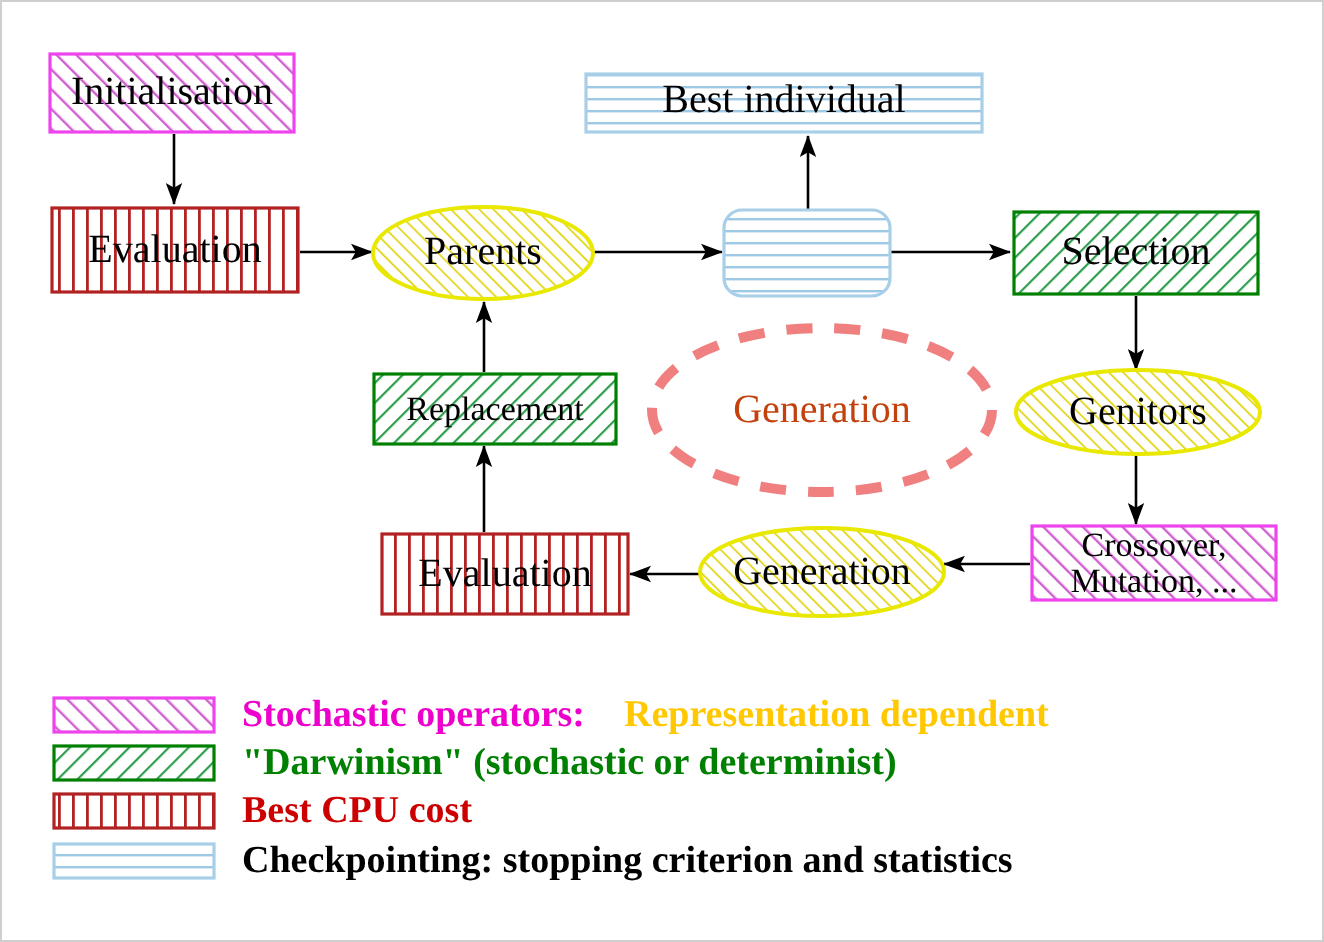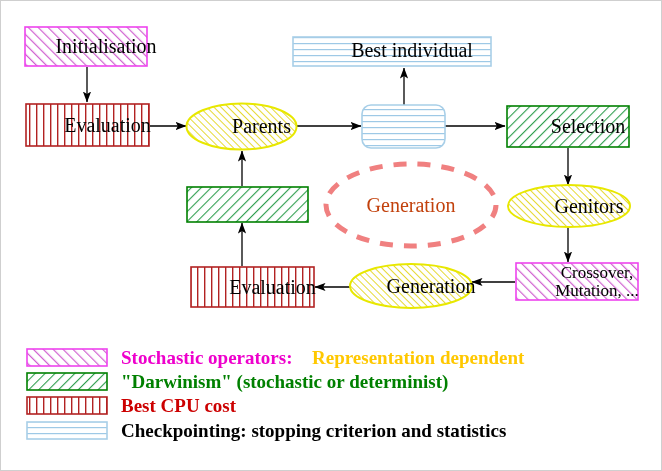--- a/index.html
+++ b/index.html
@@ -30,21 +30,20 @@
     position: absolute;
     display: flex;
     align-items: center;
     justify-content: center;
     text-align: center;
     color: #000000;
     font-family: "Liberation Serif", "DejaVu Serif", serif;
     line-height: 1.05;
     pointer-events: none;
     white-space: pre-line;
-    padding-left: 20px;
   }
   .lbl-big   { font-size: 20px; }
   .lbl-med   { font-size: 17px; }
   .lbl-small { font-size: 17px; }
   .gen-label {
     position: absolute;
     color: #c2410c;
     font-size: 20px;
     font-family: "Liberation Serif", "DejaVu Serif", serif;
     display: flex;
@@ -156,20 +155,21 @@
 
   <div class="node-label lbl-big" style="left:507px; top:184px; width:122px; height:42px;">Genitors</div>
 
   <div class="node-label lbl-small" style="left:515px; top:262px; width:122px; height:37px;">Crossover,
 Mutation, ...</div>
 
   <div class="node-label lbl-big" style="left:349px; top:263px; width:122px; height:44px;">Generation</div>
 
   <div class="node-label lbl-big" style="left:190px; top:266px; width:123px; height:40px;">Evaluation</div>
 
+  <div class="node-label lbl-med" style="left:186px; top:186px; width:121px; height:35px;">Replacement</div>
 
   <div class="gen-label" style="left:325px; top:189px; width:170px; height:30px;">Generation</div>
 
   <div class="legend-text" style="left:120px; top:346px;">
     <span class="seg1" style="color:#ee00cc;">Stochastic operators:</span>
     <span style="display:inline-block;width:10px;"></span>
     <span class="seg2" style="color:#ffc800;">Representation dependent</span>
   </div>
 
   <div class="legend-text" style="left:120px; top:370px; color:#008000;">

